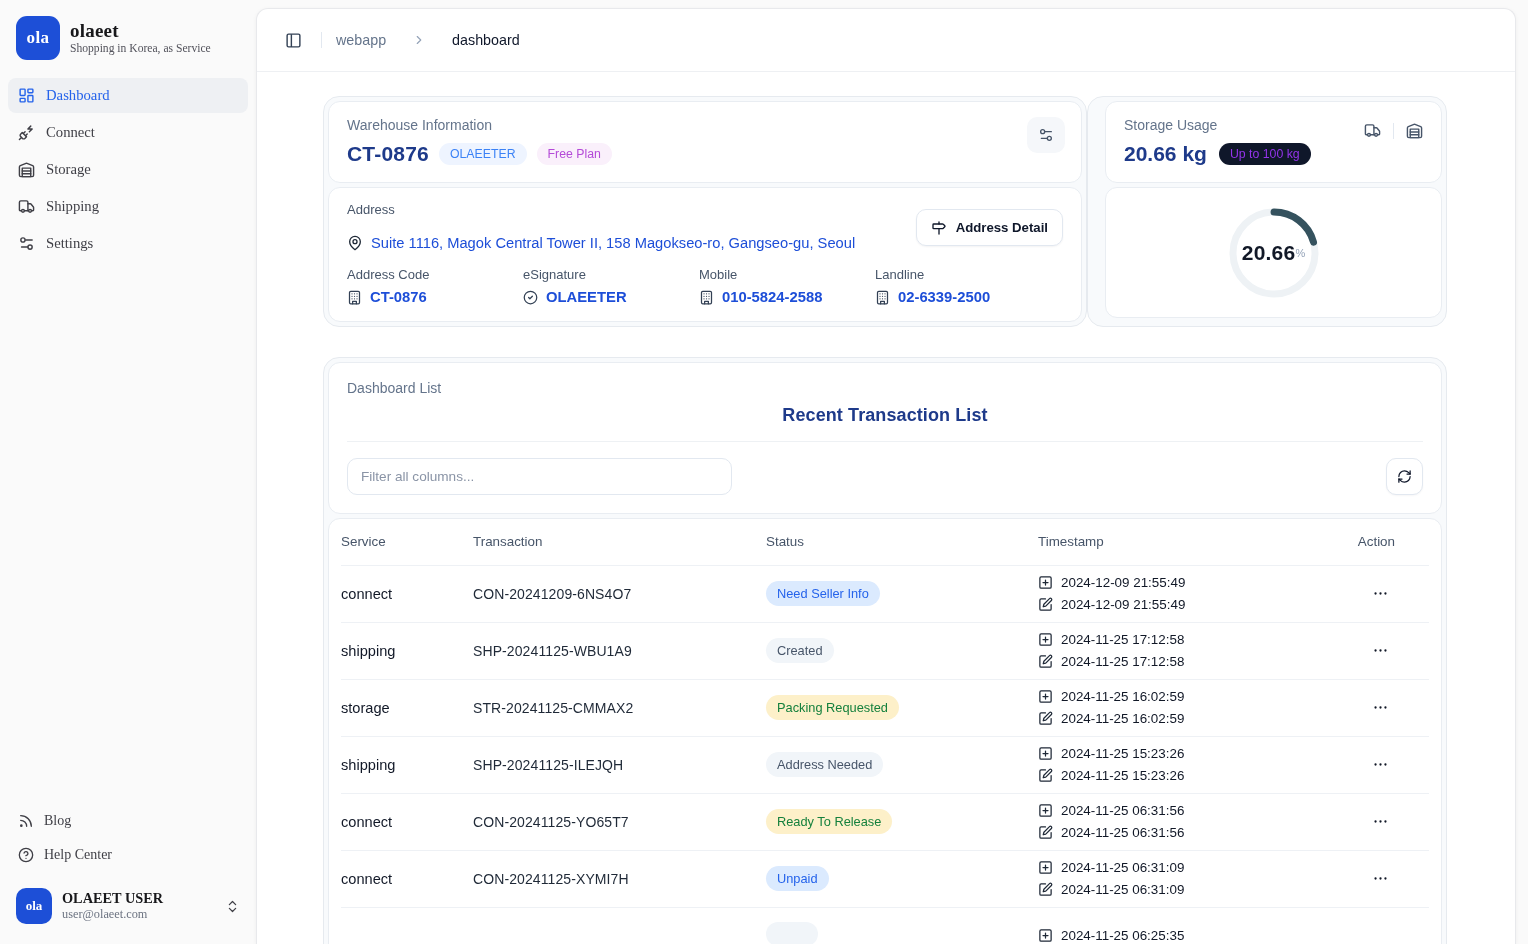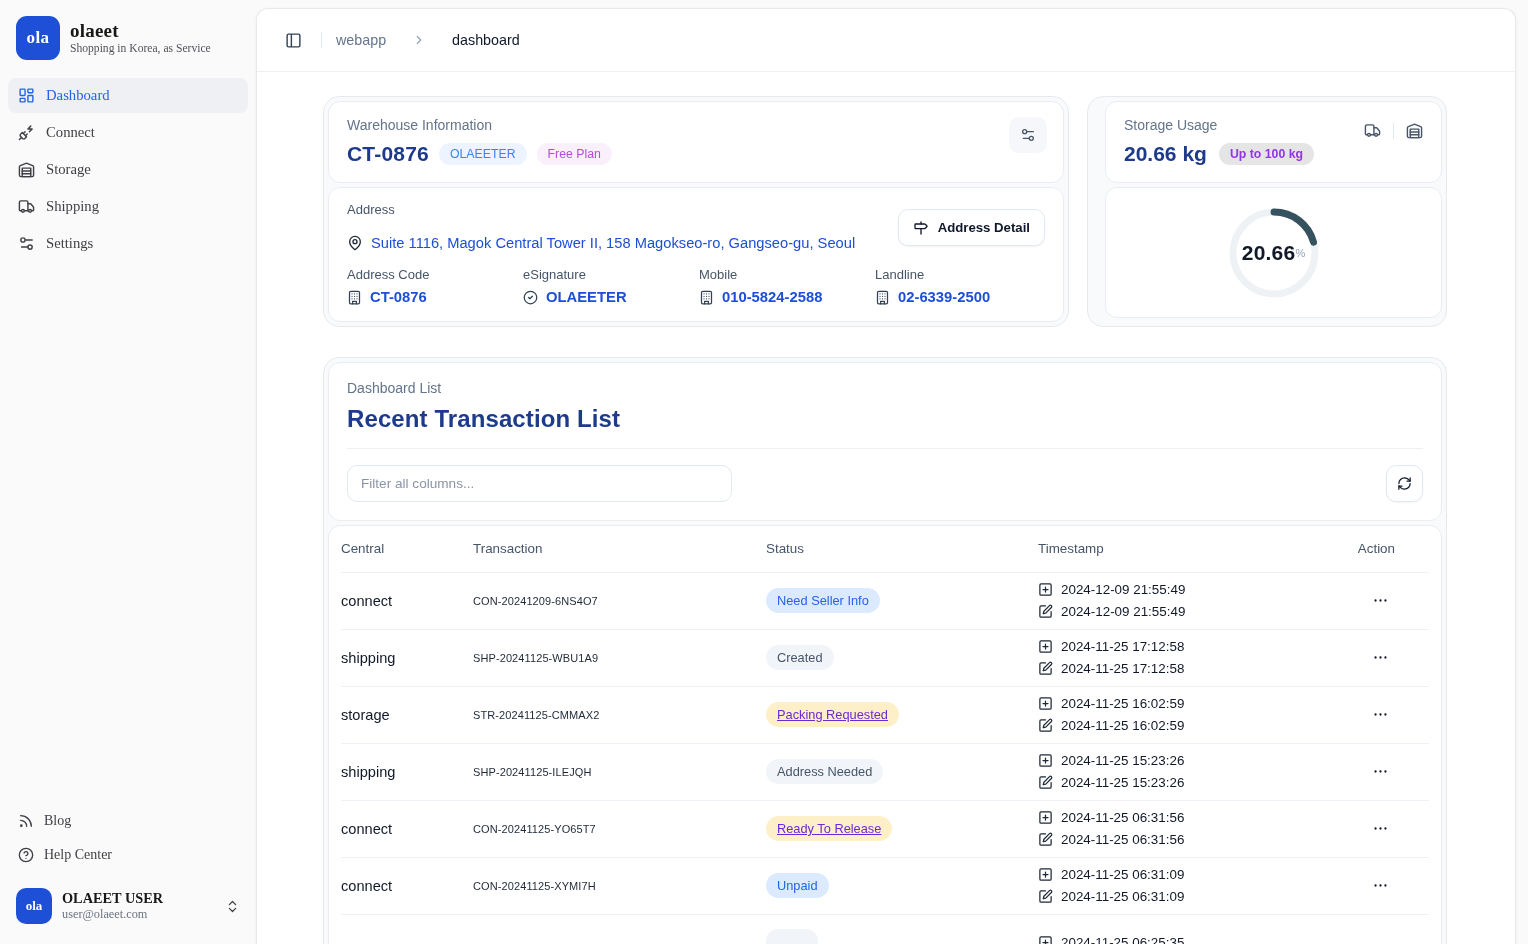--- a/index.html
+++ b/index.html
@@ -50,33 +50,33 @@
   .crumb-sep { color:#94a3b8; }
   .crumb-cur { color:#0f172a; }
 
   .content { padding:24px 68px 0 66px; overflow:hidden; }
 
   
   .group { background:#f8fafc; border:1px solid #e6eaef; border-radius:16px; padding:4px;
     display:flex; flex-direction:column; gap:4px; }
   .card { background:#fff; border:1px solid #e9edf2; border-radius:12px; }
 
-  .row1 { display:flex; gap:18px; }
+  .row1 { display:flex; }
   .wh-group { flex:1; }
   .st-group { width:360px; flex:none;padding-left:17px; }
 
   
   .wh-head { padding:15px 18px 16px 18px; position:relative; }
   .card-label { font-size:14px; color:#64748b; }
   .wh-code-row { display:flex; align-items:center; gap:10px; margin-top:9px; }
   .wh-code { font-size:21px; font-weight:700; color:#1e3a8a; letter-spacing:.2px; }
   .pill { font-size:12.3px; font-weight:500; padding:4px 11px; border-radius:999px; }
   .pill-blue { background:#eef4ff; color:#3b82f6; }
   .pill-purple { background:#faf0fb; color:#b44bd8; }
-  .pill-violet { background:#e5e5e5; color:#9333ea;font-weight:bold; }
+  .pill-violet { background:#0f172a; color:#9333ea; }
   .icon-btn-soft { position:absolute; top:15px; right:16px; width:38px; height:36px; border:none;
     background:#f5f7fa; border-radius:10px; display:flex; align-items:center; justify-content:center;
     color:#475569; cursor:pointer; }
 
   .wh-body { padding:14px 8px 16px 18px; position:relative; }
   .field-label { font-size:13px; color:#475569; }
   .addr-line { display:flex; align-items:center; gap:8px; margin-top:18px; }
   .addr-link { font-size:14.7px; font-weight:500; color:#1d4ed8; cursor:pointer; }
   .addr-line svg { color:#1f2937; }
   .detail-btn { position:absolute; top:21px; right:18px; height:37px; display:flex; align-items:center; gap:9px;
@@ -99,43 +99,43 @@
   .st-val { font-size:21px; font-weight:700; color:#1e3a8a; }
   .st-body { height:131px; display:flex; align-items:center; justify-content:center; }
   .gauge-wrap { position:relative; width:98px; height:98px; }
   .gauge-center { position:absolute; inset:0; display:flex; flex-direction:row; align-items:center; justify-content:center; }
   .gauge-num { font-size:21px; font-weight:800; color:#111827; letter-spacing:.2px; }
   .gauge-unit { font-size:11px; color:#94a3b8; margin-top:1px; }
 
   
   .row2 { margin-top:30px; }
   .tx-head { padding:17px 18px 18px 18px; }
-  .tx-title { font-size:24px; font-weight:700; color:#1e3a8a; margin-top:9px; letter-spacing:.1px; }
+  .tx-title { font-size:18px; font-weight:700; color:#1e3a8a; margin-top:9px; letter-spacing:.1px;text-align:center; }
   .tx-divider { height:1px; background:#eef1f4; margin:15px 0 16px 0; }
   .filter-row { display:flex; align-items:center; justify-content:space-between; }
   .filter-input { width:385px; height:37px; border:1px solid #e2e8f0; border-radius:10px; padding:0 13px;
     font-family:inherit; font-size:13.6px; color:#0f172a; outline:none; background:#fff; }
   .filter-input::placeholder { color:#8a94a6; }
   .refresh-btn { width:37px; height:37px; border:1px solid #e2e8f0; border-radius:10px; background:#fff;
     display:flex; align-items:center; justify-content:center; color:#0f172a; cursor:pointer;
     box-shadow:0 1px 2px rgba(16,24,40,.04); }
 
   .tx-table-card { padding:0 12px; }
   table { width:100%; border-collapse:collapse; table-layout:fixed; }
   col.c-service { width:132px; } col.c-tx { width:293px; } col.c-status { width:272px; }
   col.c-ts { width:315px; } col.c-action { width:auto; }
   thead th { height:46px; text-align:left; font-weight:500; font-size:13.4px; color:#475569; padding:0; }
   thead th.th-action { text-align:right; padding-right:34px; }
   tbody td { height:57px; border-top:1px solid #eef1f5; padding:0; vertical-align:middle; }
   .td-service { font-size:14.6px; color:#111827; }
-  .td-tx { font-size:11px; color:#1f2937; letter-spacing:.1px; }
+  .td-tx { font-size:14px; color:#1f2937; letter-spacing:.1px; }
   .badge { display:inline-block; font-size:12.8px; font-weight:500; padding:5px 11px; border-radius:999px; }
   .badge-blue { background:#dbeafe; color:#2563eb; }
   .badge-gray { background:#f1f5f9; color:#475569; }
-  .badge-yellow { background:#fdf0c9; color:#6d28d9;text-decoration:underline; }
+  .badge-yellow { background:#fdf0c9; color:#15803d; }
   .badge-empty { min-width:52px; height:24px; padding:0; }
   .ts-line { display:flex; align-items:center; gap:8px; font-size:13.4px; color:#111827; }
   .ts-line + .ts-line { margin-top:7px; }
   .ts-line svg { color:#1f2937; flex:none; }
   .td-action { text-align:right; padding-right:34px; }
   .dots-btn { border:none; background:transparent; color:#111827; cursor:pointer; padding:4px 6px; border-radius:6px; }
 </style>
 </head>
 <body>
 
@@ -493,21 +493,21 @@
         <table>
           <colgroup>
               <col class="c-service">
               <col class="c-tx">
               <col class="c-status">
               <col class="c-ts">
               <col class="c-action">
             </colgroup>
           <thead>
             <tr>
-              <th>Central</th>
+              <th>Service</th>
               <th>Transaction</th>
               <th>Status</th>
               <th>Timestamp</th>
               <th class="th-action">Action</th>
             </tr>
           </thead>
           <tbody>
 
               <tr class="t-row">
                 <td class="td-service"><span>connect</span></td>

